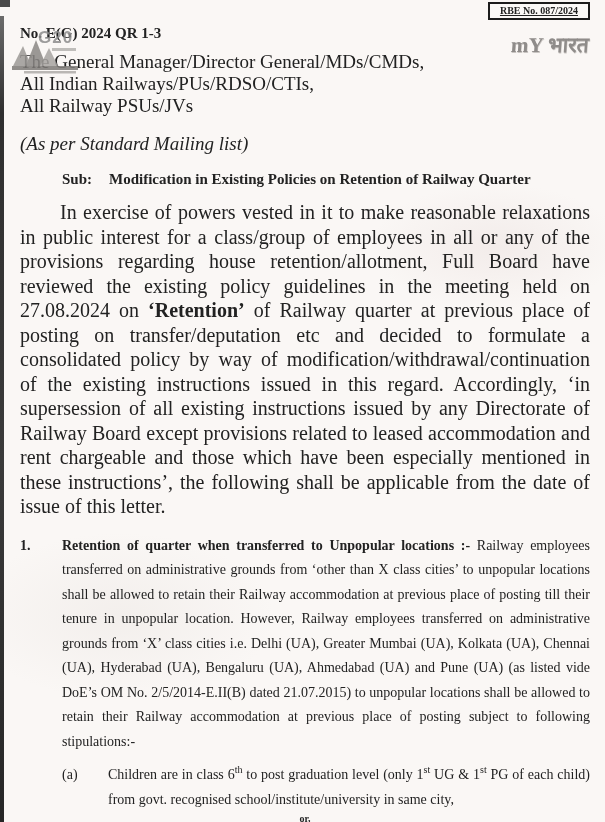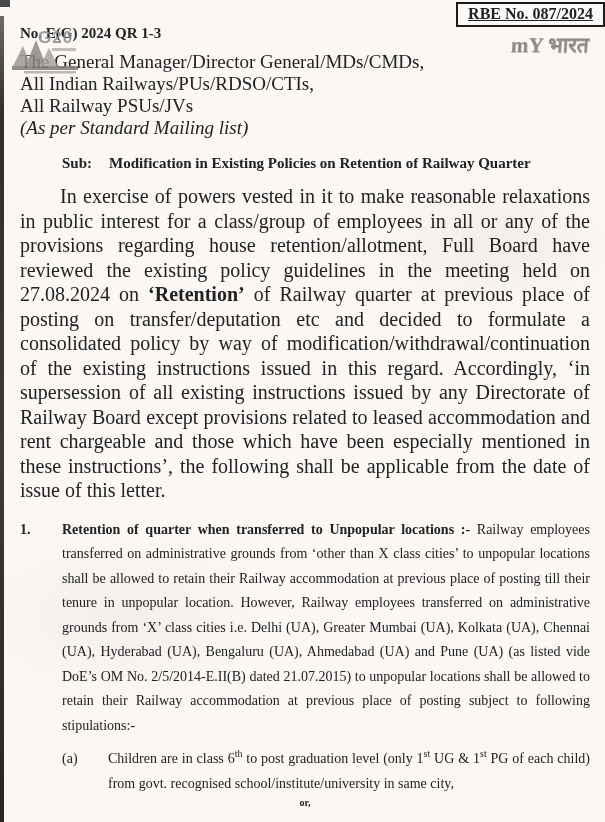--- a/index.html
+++ b/index.html
@@ -19,24 +19,24 @@
   }
   .scan-left {
     position: absolute; left: 0; top: 16px; bottom: 0; width: 4px;
     background: linear-gradient(180deg, #6b6b6b 0%, #2f2f2f 12%, #3a3a3a 55%, #262626 100%);
   }
   .scan-corner {
     position: absolute; left: 0; top: 0; width: 10px; height: 7px;
     background: #4a4a4a;
   }
   .rbe-box {
-    position: absolute; top: 2px; right: 0;
+    position: absolute; top: 2px; right: 15px;
     border: 2px solid #1c1c1c;
     padding: 1px 10px 2px 10px;
-    font-weight: bold; font-size: 16px;
+    font-weight: bold; font-size: 10px;
     background: #fbf9f7;
   }
   .rbe-box span { text-decoration: underline; }
   .g20-logo {
     position: absolute; left: 10px; top: 28px; width: 86px; height: 50px;
     opacity: 0.85;
   }
   .g20-text {
     position: absolute; left: 28px; top: 0;
     font-family: "Liberation Sans", sans-serif;
@@ -58,21 +58,21 @@
     line-height: 26px;
   }
   .content { padding: 0 15px 0 20px; }
   .ref-row {
     display: flex; justify-content: space-between;
     margin-top: 25px;
     font-weight: bold; font-size: 15px;
   }
   .ref-row .place-date { white-space: pre; }
   .addressee { margin-top: 9px; font-weight: normal; font-size: 19px; line-height: 22px; }
-  .addressee .mailing { font-style: italic; }
+  .addressee .mailing { font-style: italic; margin-top: 16px; }
   .subject-row {
     margin-top: 16px;
     padding-left: 42px;
     font-weight: bold; font-size: 15px;
     display: flex;
   }
   .subject-row .sub-label { width: 47px; flex: none; }
   .para1 {
     margin-top: 12px;
     font-size: 20px;

